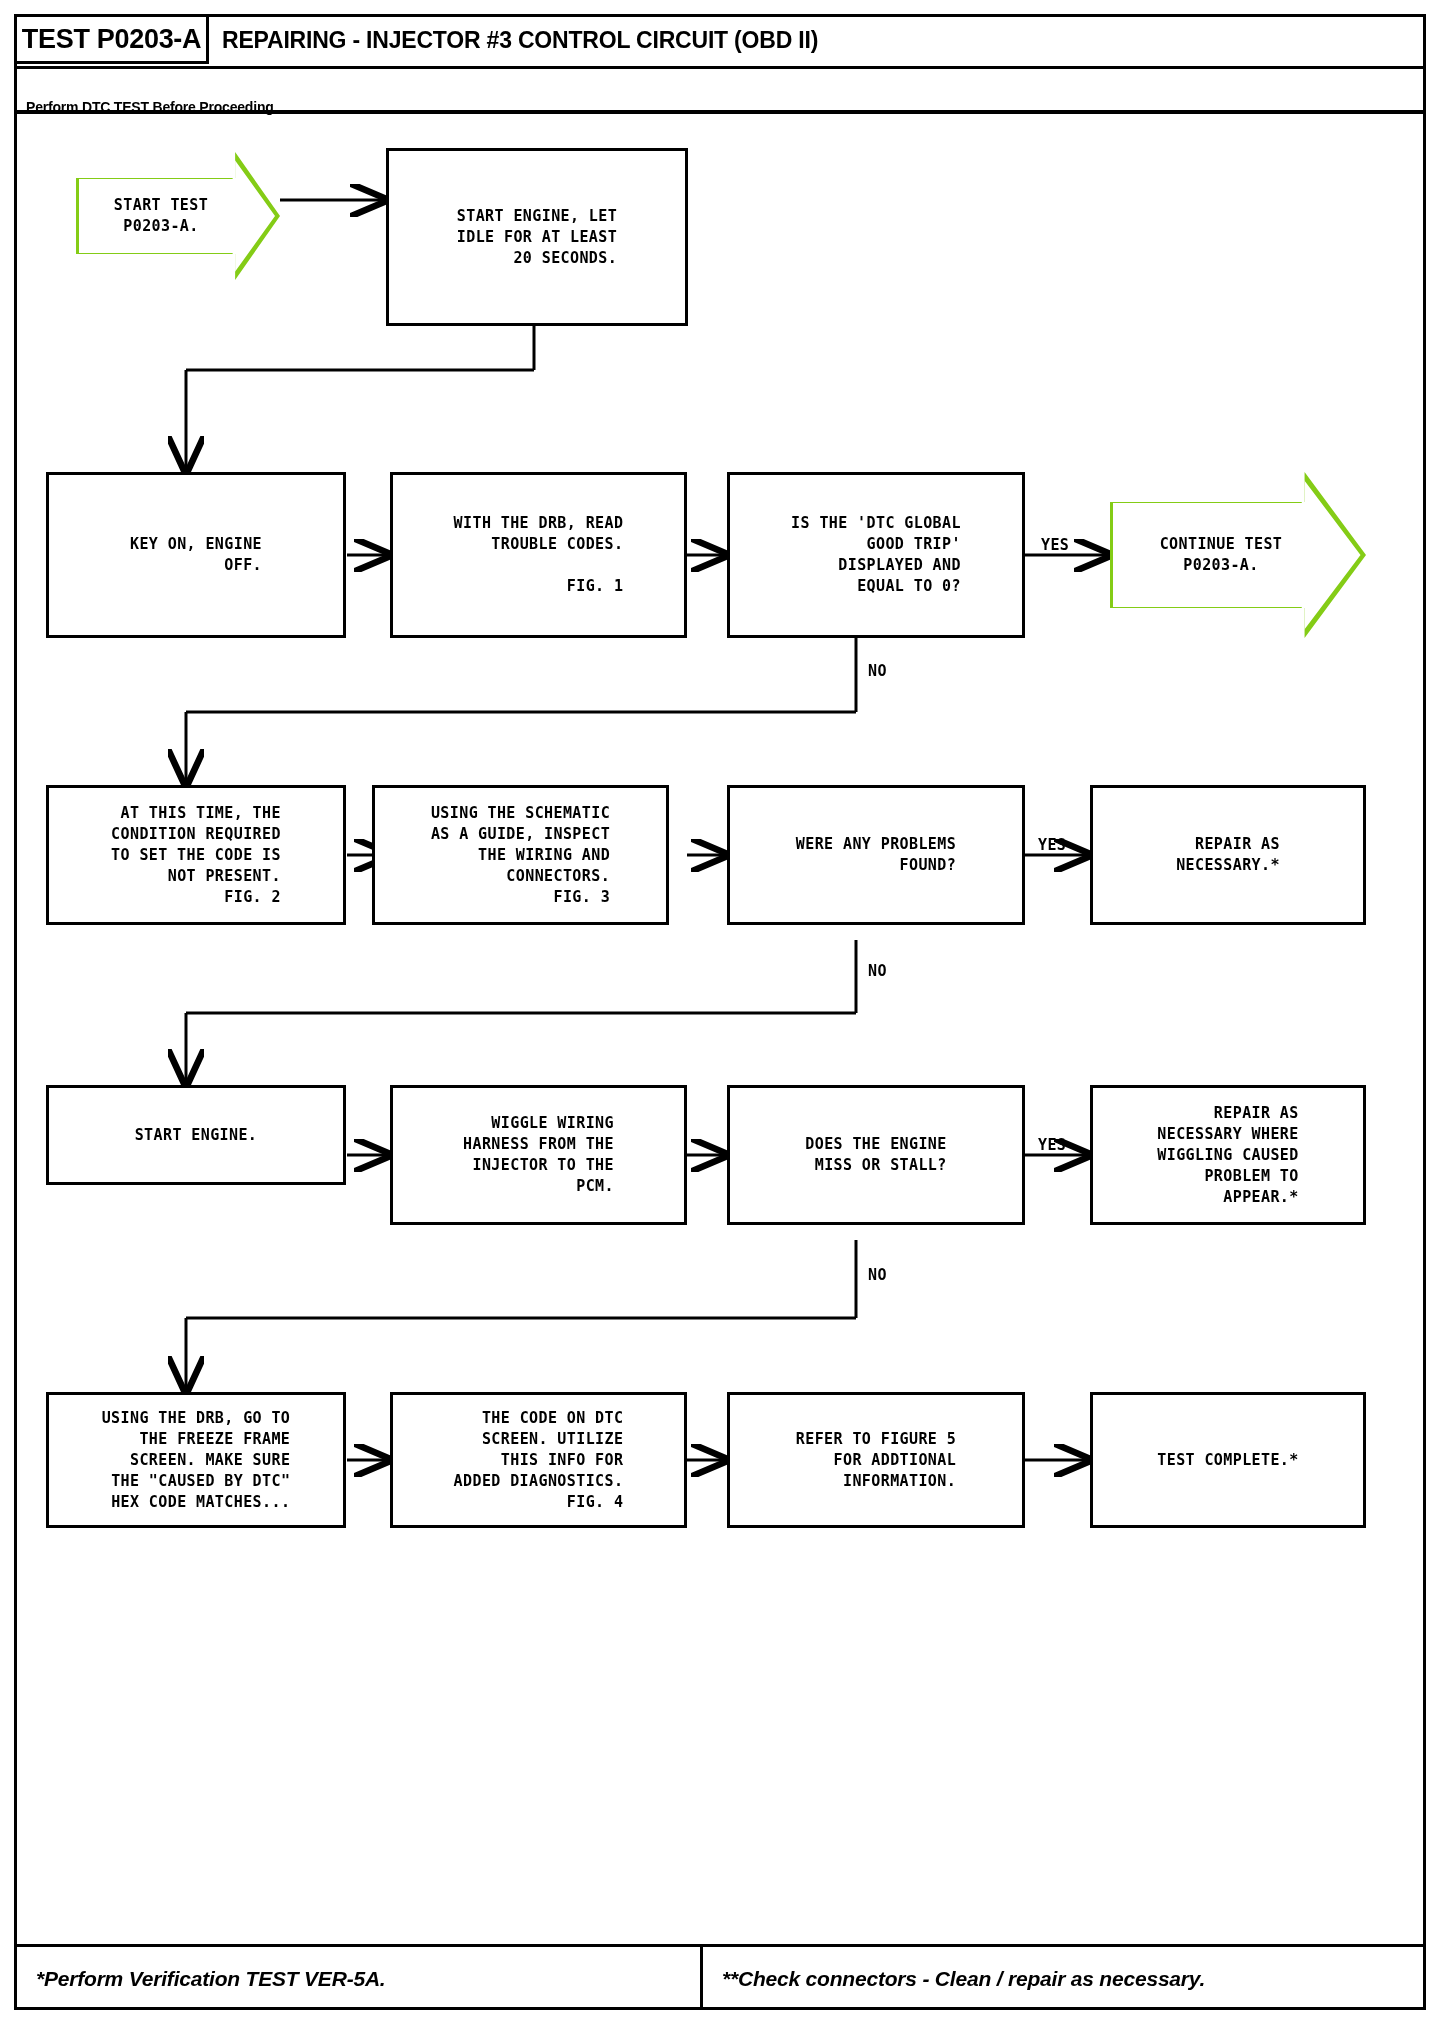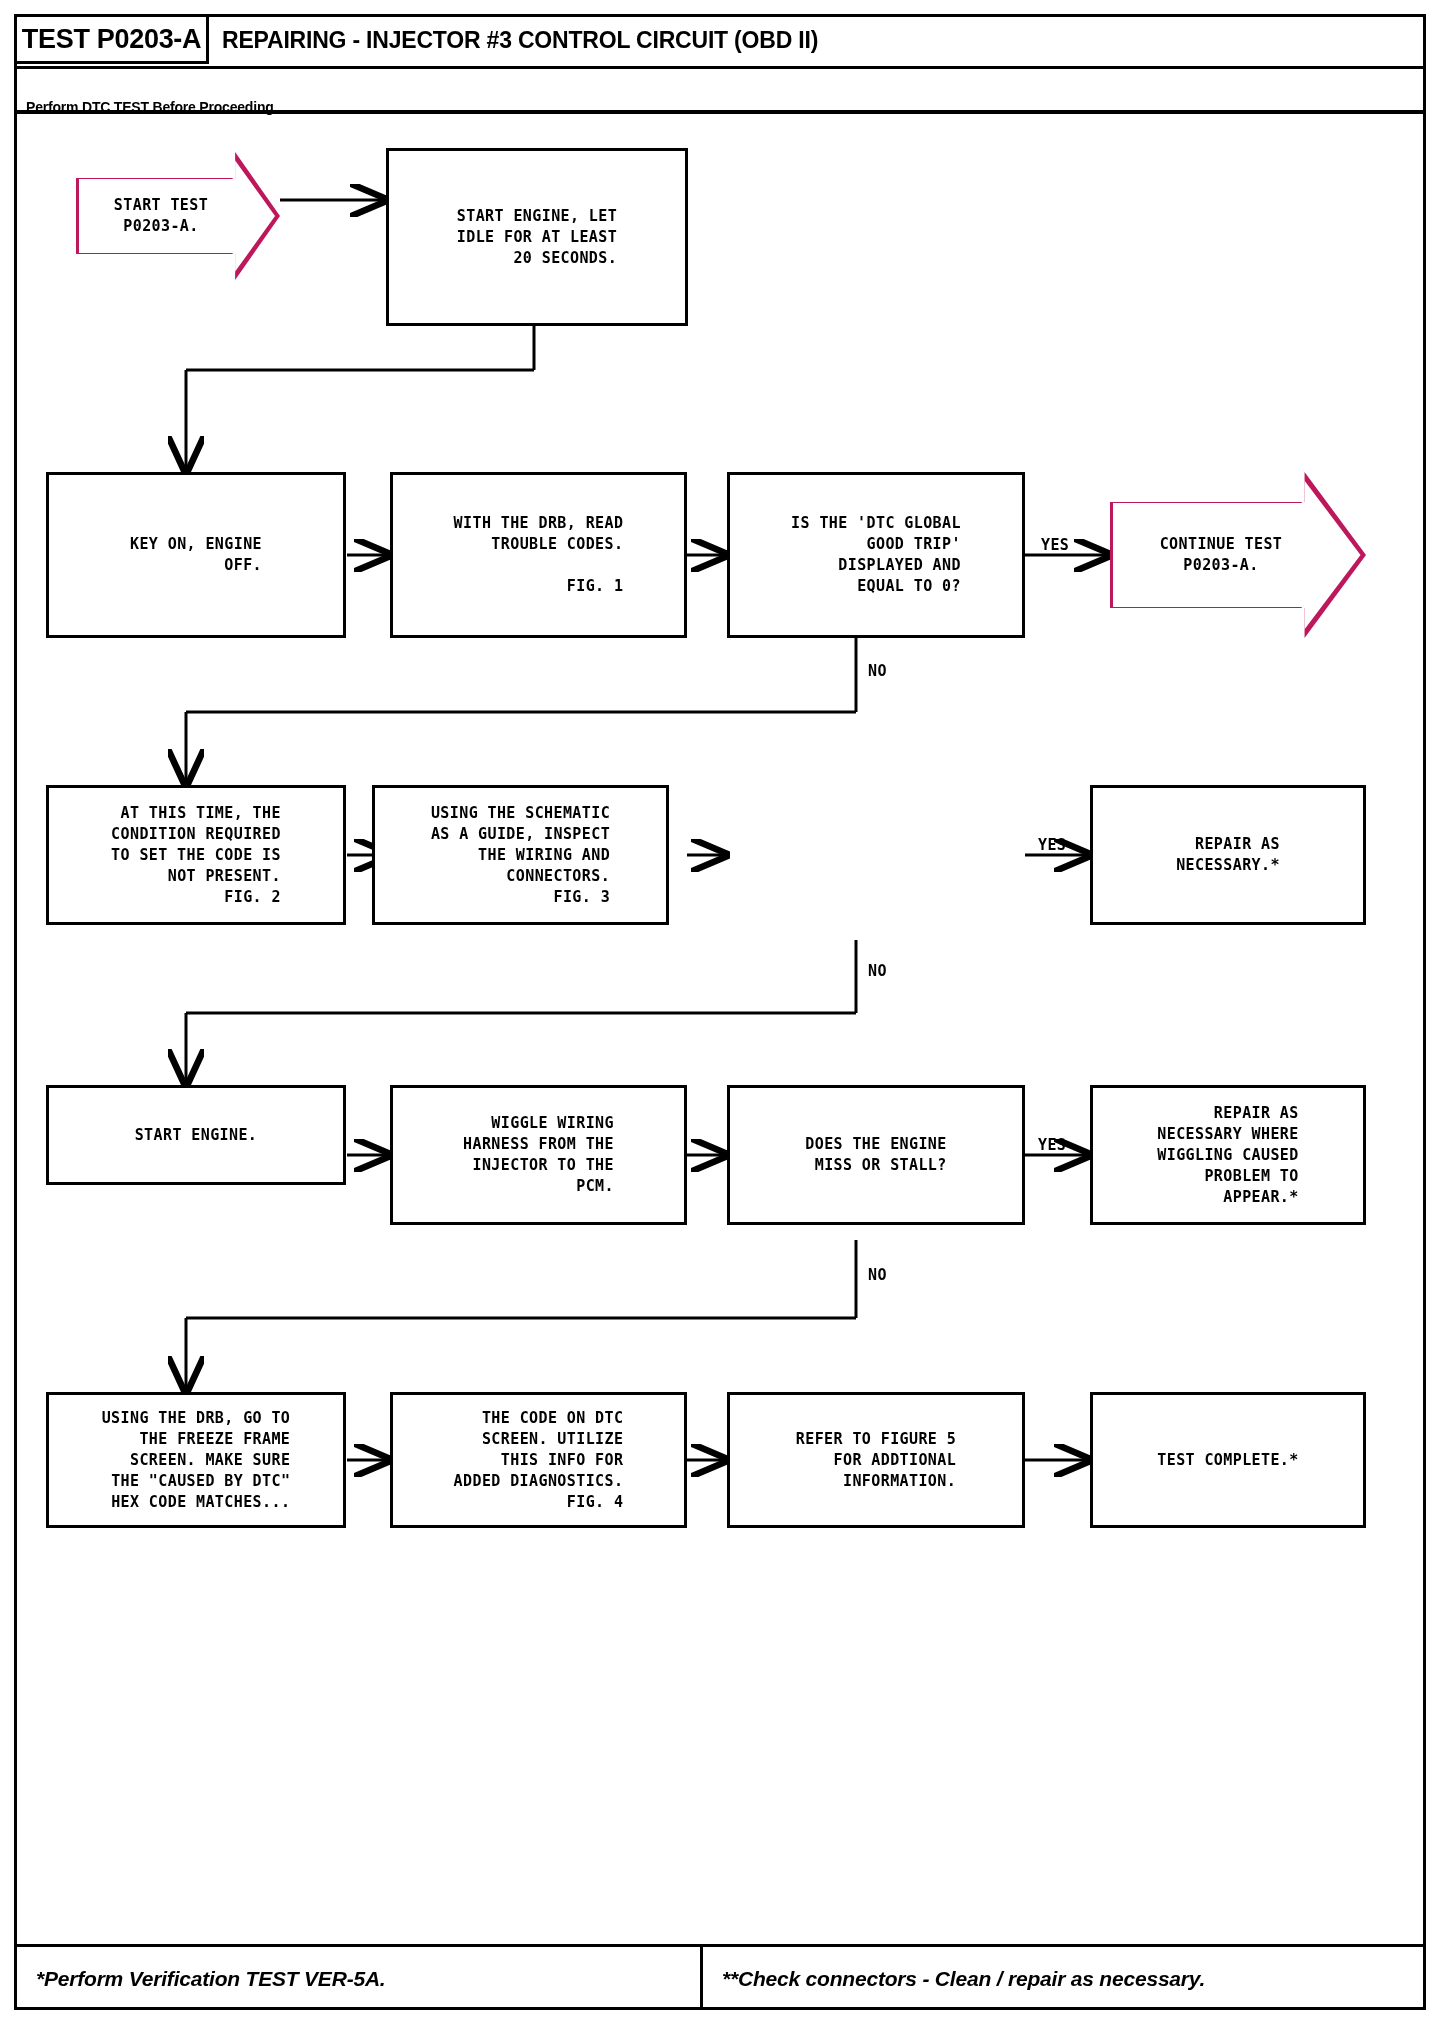--- a/index.html
+++ b/index.html
@@ -34,21 +34,21 @@
   .canvas{position:absolute;left:0;top:0;width:1440px;height:2024px;pointer-events:none;}
 
   
   .node{position:absolute;box-sizing:border-box;border:3px solid #000;background:#fff;
         display:flex;align-items:center;justify-content:center;text-align:right;}
   .node .txt{font-family:"DejaVu Sans Mono","Liberation Mono",monospace;
              font-size:15px;line-height:21px;font-weight:bold;letter-spacing:0.4px;
              white-space:pre-line;}
 
   
-  .flagnode{position:absolute;background:#be185d;
+  .flagnode{position:absolute;background:#84cc16;
             display:flex;align-items:center;justify-content:center;text-align:center;}
   .flagnode .inner{position:absolute;left:3px;top:3px;right:3px;bottom:3px;background:#fff;}
   .flagnode .txt{position:relative;z-index:2;
              font-family:"DejaVu Sans Mono","Liberation Mono",monospace;
              font-size:15px;line-height:21px;font-weight:bold;letter-spacing:0.4px;
              white-space:pre-line;margin-right:34px;}
 
   
   .blabel{position:absolute;font-family:"DejaVu Sans Mono","Liberation Mono",monospace;
           font-size:15px;font-weight:bold;letter-spacing:0.4px;}
@@ -170,20 +170,24 @@
   </div>
 
   <div class="node" style="left:372px;top:785px;width:297px;height:140px;">
     <div class="txt">USING THE SCHEMATIC
 AS A GUIDE, INSPECT
 THE WIRING AND
 CONNECTORS.
 FIG. 3</div>
   </div>
 
+  <div class="node" style="left:727px;top:785px;width:298px;height:140px;">
+    <div class="txt">WERE ANY PROBLEMS
+FOUND?</div>
+  </div>
 
   <div class="node" style="left:1090px;top:785px;width:276px;height:140px;">
     <div class="txt">REPAIR AS
 NECESSARY.*</div>
   </div>
 
   <div class="blabel" style="left:1038px;top:836px;">YES</div>
   <div class="blabel" style="left:868px;top:962px;">NO</div>
 
   <div class="node" style="left:46px;top:1085px;width:300px;height:100px;">

